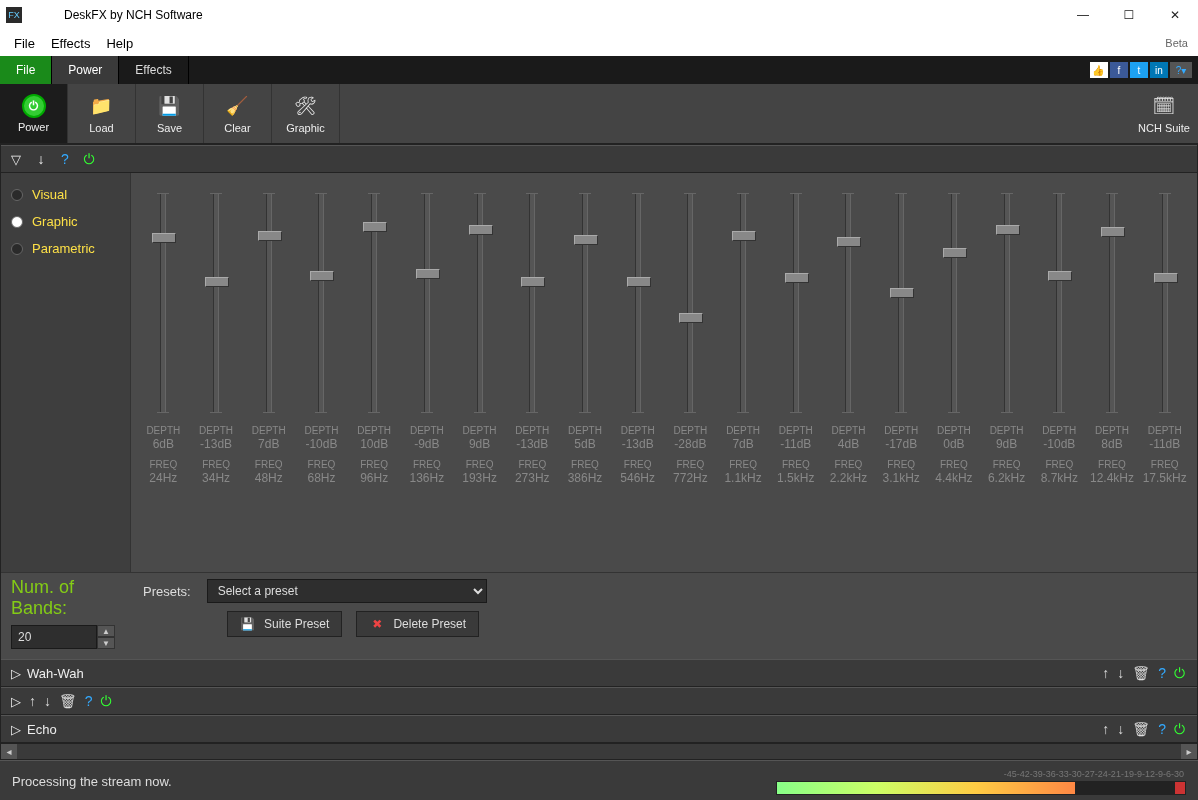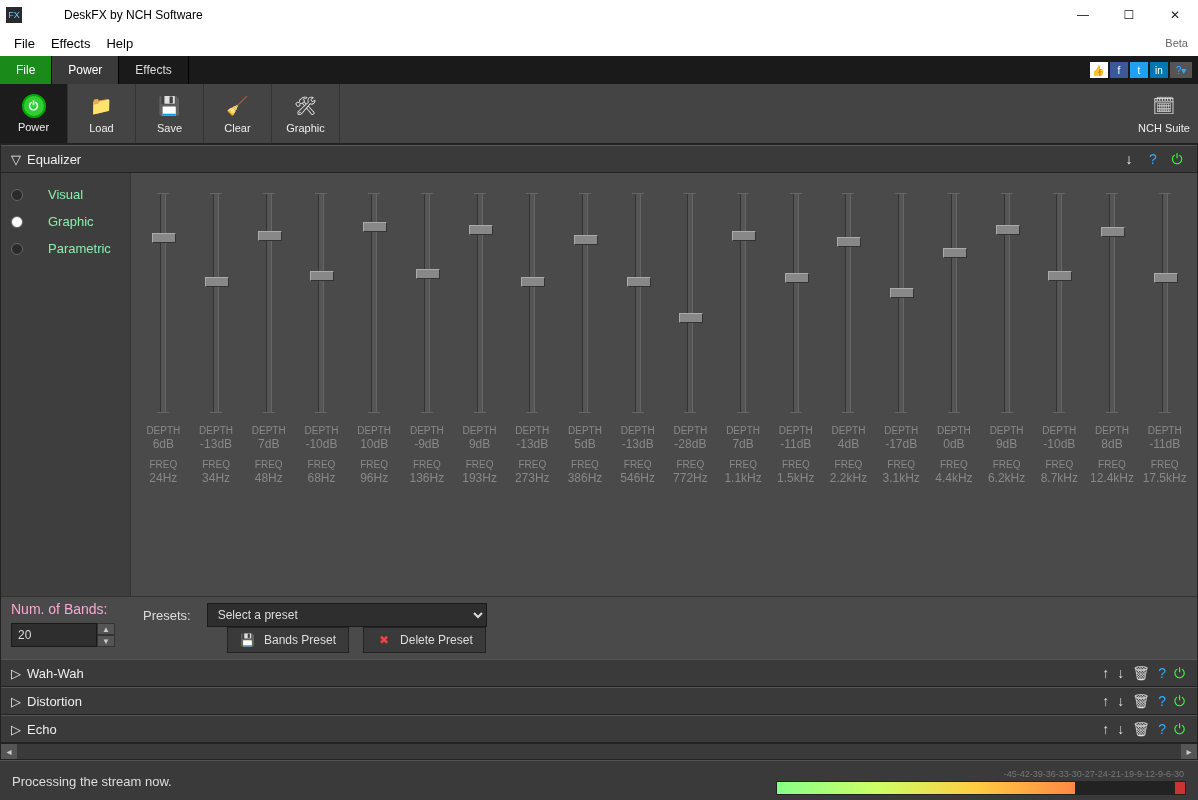--- a/index.html
+++ b/index.html
@@ -25,21 +25,21 @@
 .toolbar .icon { width:26px; height:26px; display:flex;align-items:center;justify-content:center; font-size:18px;}
 .powerbtn { width:24px;height:24px;border-radius:50%;background:#3c3;border:2px solid #0a0;display:flex;align-items:center;justify-content:center;color:#fff;font-weight:bold;font-size:12px;}
 .workspace { background:#4a4a4a; height: calc(800px - 30px - 26px - 28px - 60px - 22px - 18px); overflow:hidden; display:flex; flex-direction:column; border:1px solid #222;}
 .panel-header { height:28px; background:#3a3a3a; display:flex; align-items:center; padding:0 10px; color:#eee; font-size:13px; border-top:1px solid #555; border-bottom:1px solid #222;}
 .panel-header .title { flex:1; }
 .panel-header .ico { width:20px;height:20px;display:flex;align-items:center;justify-content:center;margin-left:4px;font-size:14px;}
 .panel-header .help { color:#3af; }
 .panel-header .pwr { color:#3f3; }
 .eq-body { flex:1; display:flex; background:#4a4a4a; overflow:hidden; }
 .eq-side { width:130px; background:#3e3e3e; padding:14px 10px; display:flex; flex-direction:column; gap:12px; border-right:1px solid #333;}
-.eq-side label { display:flex; align-items:center; gap:25px; color:#86efac; font-size:13px; }
+.eq-side label { display:flex; align-items:center; gap:9px; color:#fde047; font-size:13px; }
 .eq-side .dot { width:12px;height:12px;border-radius:50%; background:#2a2a2a; border:1px solid #666;}
 .eq-side .dot.sel { background:#fff; }
 .sliders-area { flex:1; overflow:hidden; display:flex; flex-direction:column;}
 .sliders { flex:1; display:flex; padding:20px 6px 8px 6px; overflow:hidden;}
 .band { flex:1; min-width:0; display:flex; flex-direction:column; align-items:center; }
 .track { width:6px; height:220px; background:linear-gradient(to bottom,#555,#555); border-left:1px solid #333; border-right:1px solid #666; position:relative; margin-bottom:12px;}
 .track:before, .track:after { content:""; position:absolute; left:-4px; right:-4px; height:1px; background:#666;}
 .track:before{top:0;} .track:after{bottom:0;}
 .thumb { position:absolute; left:-9px; width:24px; height:10px; background:#888; border:1px solid #333; border-top-color:#aaa; border-left-color:#aaa;}
 .band .lbl { font-size:10px; color:#888; text-align:center; line-height:12px; }
@@ -125,21 +125,20 @@
   <div class="item" style="border-right:none">
     <div class="icon">🗓</div>
     <span>NCH Suite</span>
   </div>
 </div>
 
 <div class="workspace">
 
   <div class="panel-header">
     <span style="margin-right:6px">▽</span>
-    <span class="title">Equalizer</span>
     <span class="ico">↓</span>
     <span class="ico help">?</span>
     <span class="ico pwr">⏻</span>
   </div>
 
   <div class="eq-body">
     <div class="eq-side">
       <label>
           <span class="dot"></span>
           <span>Visual</span>
@@ -334,39 +333,39 @@
   <div class="val">-11dB</div>
   <div class="lbl">FREQ</div>
   <div class="val">17.5kHz</div>
           </div>
         </div>
     </div>
   </div>
 
   <div class="bottom-ctrl">
     <div class="num-bands">
-      <span class="lbl" style="color:#f9a8d4;font-size:14px">Num. of Bands:</span>
+      <span class="lbl" style="color:#84cc16;font-size:18px">Num. of Bands:</span>
       <div class="spinner">
         <input value="20" style="">
         <div class="btns">
           <div>▲</div>
           <div>▼</div>
         </div>
       </div>
     </div>
-    <div style="flex:1;padding:6px 12px;display:flex;flex-direction:column;">
+    <div style="flex:1;padding:6px 12px;display:flex;flex-direction:column;gap:8px">
       <div style="display:flex;align-items:center;gap:16px">
         <span class="lbl" style="color:#ddd;font-size:13px">Presets:</span>
         <select><option>Select a preset</option></select>
       </div>
       <div style="display:flex;gap:14px">
         <div style="width:70px"></div>
         <div class="btn">
             <span class="bi">💾</span>
-            <span>Bands Preset</span>
+            <span>Suite Preset</span>
           </div>
         <div class="btn">
             <span class="bi" style="color:#e44">✖</span>
             <span>Delete Preset</span>
           </div>
       </div>
     </div>
   </div>
 
   <div class="panel-header">
@@ -375,21 +374,20 @@
     <div class="collapsed-ctrls">
       <span class="ic">↑</span>
       <span class="ic">↓</span>
       <span class="ic">🗑</span>
       <span class="ic help">?</span>
       <span class="ic pwr">⏻</span>
     </div>
   </div>
   <div class="panel-header">
     <span style="margin-right:6px">▷</span>
-    <span class="title">Distortion</span>
     <div class="collapsed-ctrls">
       <span class="ic">↑</span>
       <span class="ic">↓</span>
       <span class="ic">🗑</span>
       <span class="ic help">?</span>
       <span class="ic pwr">⏻</span>
     </div>
   </div>
   <div class="panel-header">
     <span style="margin-right:6px">▷</span>

